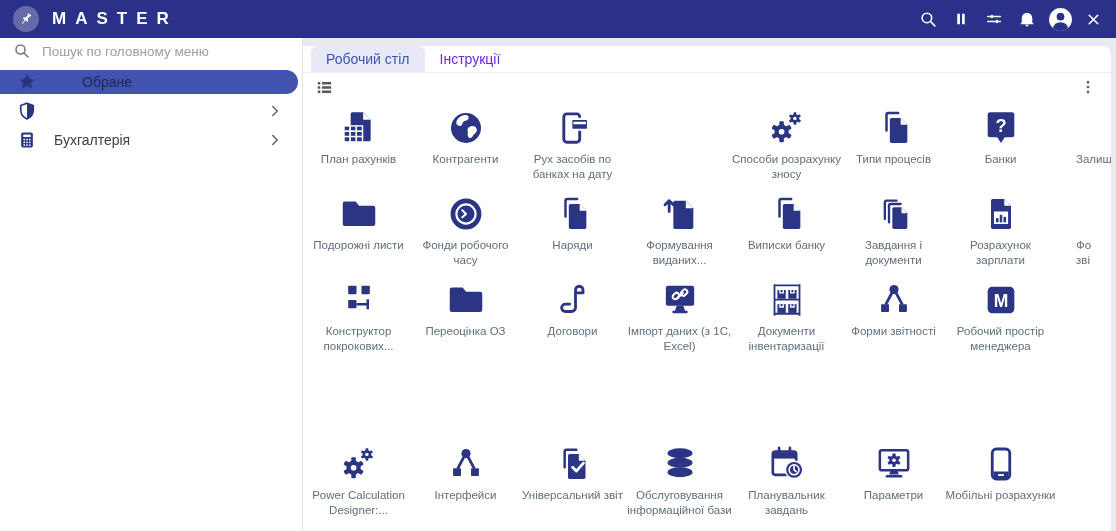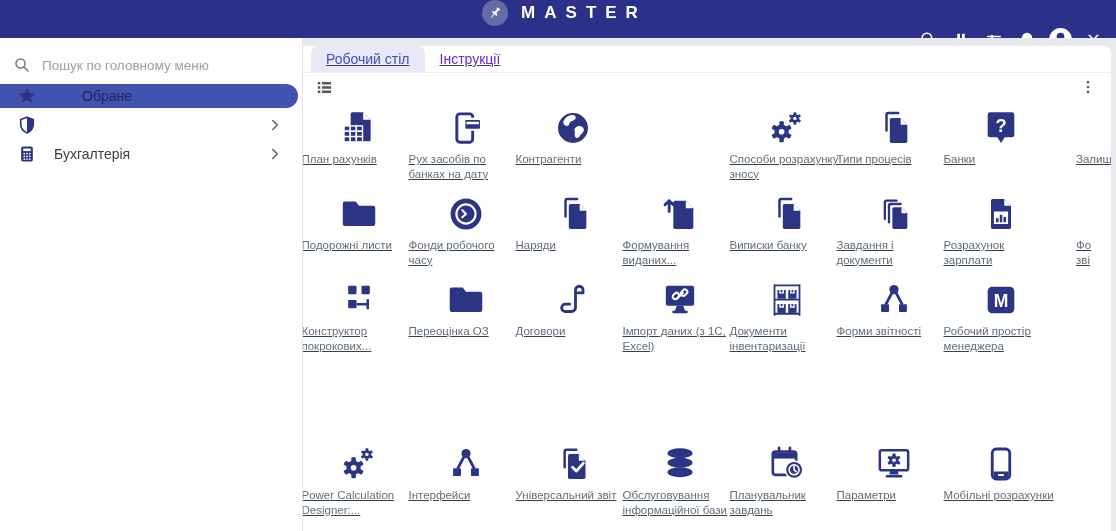--- a/index.html
+++ b/index.html
@@ -6,36 +6,36 @@
   * { box-sizing: border-box; margin: 0; padding: 0; }
   html,body { width:1116px; height:531px; overflow:hidden; }
   body {
     font-family: "Liberation Sans", sans-serif;
     background: var(--color-page-bg, #e9eaee);
     color:#3c4043;
   }
   
   .header {
     height:38px; background: var(--color-header, #2b3188);
-    display:flex; align-items:center; color:#fff;flex-direction:column;
+    display:flex; align-items:center; color:#fff;
   }
   .logo-wrap { display:flex; align-items:center; }
   .logo-circle {
     width:26px; height:26px; border-radius:50%;
     background:rgba(255,255,255,.28);
     margin-left:13px; display:flex; align-items:center; justify-content:center;
   }
   .brand { margin-left:13px; font-size:17px; font-weight:bold; letter-spacing:9px; }
   .header-right { margin-left:auto; display:flex; align-items:center; gap:7px; padding-right:10px; }
   .hbtn { width:26px; height:26px; display:flex; align-items:center; justify-content:center; cursor:pointer; }
   
   .app-body { display:flex; height:493px; }
   .sidebar {
     width:303px; background:#fff; border-right:1px solid #e2e3e8;
-    padding-top:14px; flex:none;
+    padding-top:0; flex:none;
   }
   .search-row { display:flex; align-items:center; height:26px; padding:0 13px; gap:11px; }
   .search-row input {
     border:none; outline:none; flex:1; font-family:inherit;
     font-size:13.5px; color:#444;
   }
   .search-row input::placeholder { color:#9aa0a6; }
   .menu { margin-top:6px; }
   .menu-item {
     height:24px; display:flex; align-items:center; margin-bottom:5px;
@@ -44,21 +44,21 @@
   .menu-item.selected {
     background: var(--color-selected-item, #4253af);
     border-radius:0 14px 14px 0;
     gap:28px;
   }
   .mi-icon { width:20px; height:20px; margin-left:17px; flex:none; }
   .mi-label { margin-left:17px; font-size:14px; color:#3c4043; }
   .menu-item.selected .mi-label { color:#1b2559; font-weight:normal; }
   .mi-chevron { margin-left:auto; margin-right:14px; width:18px; height:18px; }
   
-  .main { flex:1; padding:8px 5px 0 0; background:var(--color-page-bg, #e9eaee); min-width:0;text-decoration:underline; }
+  .main { flex:1; padding:8px 5px 0 0; background:var(--color-page-bg, #e9eaee); min-width:0; }
   .card {
     background:#fff; height:100%; border-radius:0 8px 0 0;
     display:flex; flex-direction:column; overflow:hidden;
   }
   .tabbar { display:flex; padding-left:8px; border-bottom:1px solid #ebebf1; height:27px; flex:none; }
   .tab {
     padding:0 15px; font-size:14px; line-height:26px; color:#6d28d9;
     cursor:pointer; white-space:nowrap;
   }
   .tab.active {
@@ -76,21 +76,21 @@
   .cell {
     width:107px; flex:none; display:flex; flex-direction:column;
     align-items:center; cursor:pointer;
   }
   .cell.empty { cursor:default; }
   .cell-icon { width:40px; height:40px; margin-top:7px; color:var(--color-icon, #2b3584); flex:none; }
   .cell-icon svg { width:100%; height:100%; display:block; }
   .cell-label {
     margin-top:4px; font-size:11.5px; line-height:14.5px;
     color: var(--color-label, #5f6e7d);
-    white-space:pre-line; width:114px;
+    text-align:center; white-space:pre-line; width:114px;
   }
   .cell.cut { align-items:flex-start; padding-left:22px; cursor:pointer; }
   .cell.cut .cell-label { width:auto; text-align:left; margin-top:51px; }
 </style>
 </head>
 <body>
 
 <div class="header">
   <div class="logo-wrap">
     <div class="logo-circle">
@@ -257,38 +257,38 @@
                     <rect x="6" y="34.3" width="7.4" height="6.4"></rect>
                     <rect x="13.4" y="34.3" width="7.4" height="6.4"></rect>
                     <rect x="20.8" y="34.3" width="7.4" height="6.4"></rect>
                   </g>
                 </svg>
               </div>
               <div class="cell-label">План рахунків</div>
             </div>
             <div class="cell">
               <div class="cell-icon">
+                <svg viewBox="0 0 48 48">
+                  <circle cx="24" cy="24" r="18" fill="currentColor"></circle>
+                  <path fill="#fff" d="M13 15c2-4 6-6.5 10-6.5 3 0 5 2 4 4-1 3-4 2-6 4s-1 5-4 5-6-2.5-4-6.5z"></path>
+                  <path fill="#fff" d="M30 22c3-1 7 1 7 4 0 4-4 5-5 8-1 2-4 3-5 1-2-3 0-5-1-7-1-3 1-5 4-6z"></path>
+                </svg>
+              </div>
+              <div class="cell-label">Контрагенти</div>
+            </div>
+            <div class="cell">
+              <div class="cell-icon">
                 <svg viewBox="0 0 48 48" fill="none">
                   <rect x="13" y="7" width="19" height="34" rx="3.5" stroke="currentColor" stroke-width="3.5"></rect>
                   <rect x="22" y="13" width="20" height="13" rx="2" fill="currentColor" stroke="#fff" stroke-width="2.5"></rect>
                   <rect x="24.5" y="16.5" width="15" height="3" fill="#fff"></rect>
                 </svg>
               </div>
               <div class="cell-label">Рух засобів по
 банках на дату</div>
-            </div>
-            <div class="cell">
-              <div class="cell-icon">
-                <svg viewBox="0 0 48 48">
-                  <circle cx="24" cy="24" r="18" fill="currentColor"></circle>
-                  <path fill="#fff" d="M13 15c2-4 6-6.5 10-6.5 3 0 5 2 4 4-1 3-4 2-6 4s-1 5-4 5-6-2.5-4-6.5z"></path>
-                  <path fill="#fff" d="M30 22c3-1 7 1 7 4 0 4-4 5-5 8-1 2-4 3-5 1-2-3 0-5-1-7-1-3 1-5 4-6z"></path>
-                </svg>
-              </div>
-              <div class="cell-label">Контрагенти</div>
             </div>
             <div class="cell empty"></div>
             <div class="cell">
               <div class="cell-icon">
                 <svg viewBox="0 0 48 48">
                   <g fill="currentColor">
                     <g transform="translate(17.5 28.5)">
                       <rect x="-2.7" y="-12.5" width="5.4" height="25" rx="1.2"></rect>
                       <rect x="-2.7" y="-12.5" width="5.4" height="25" rx="1.2" transform="rotate(60)"></rect>
                       <rect x="-2.7" y="-12.5" width="5.4" height="25" rx="1.2" transform="rotate(120)"></rect>

